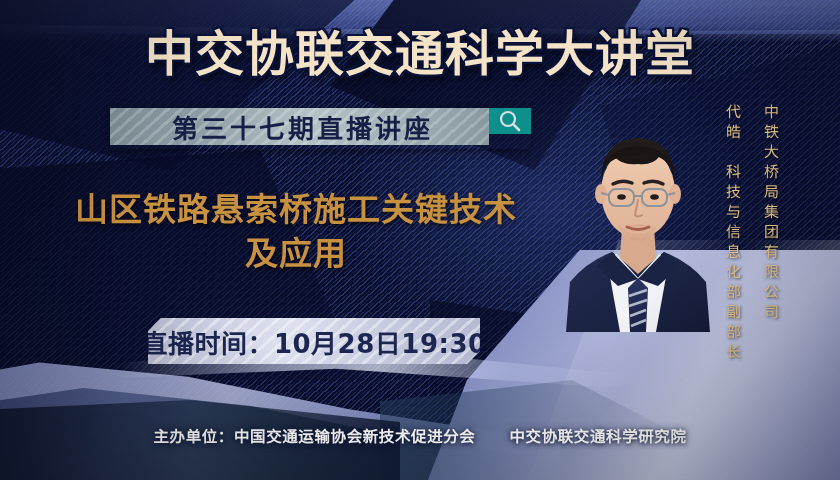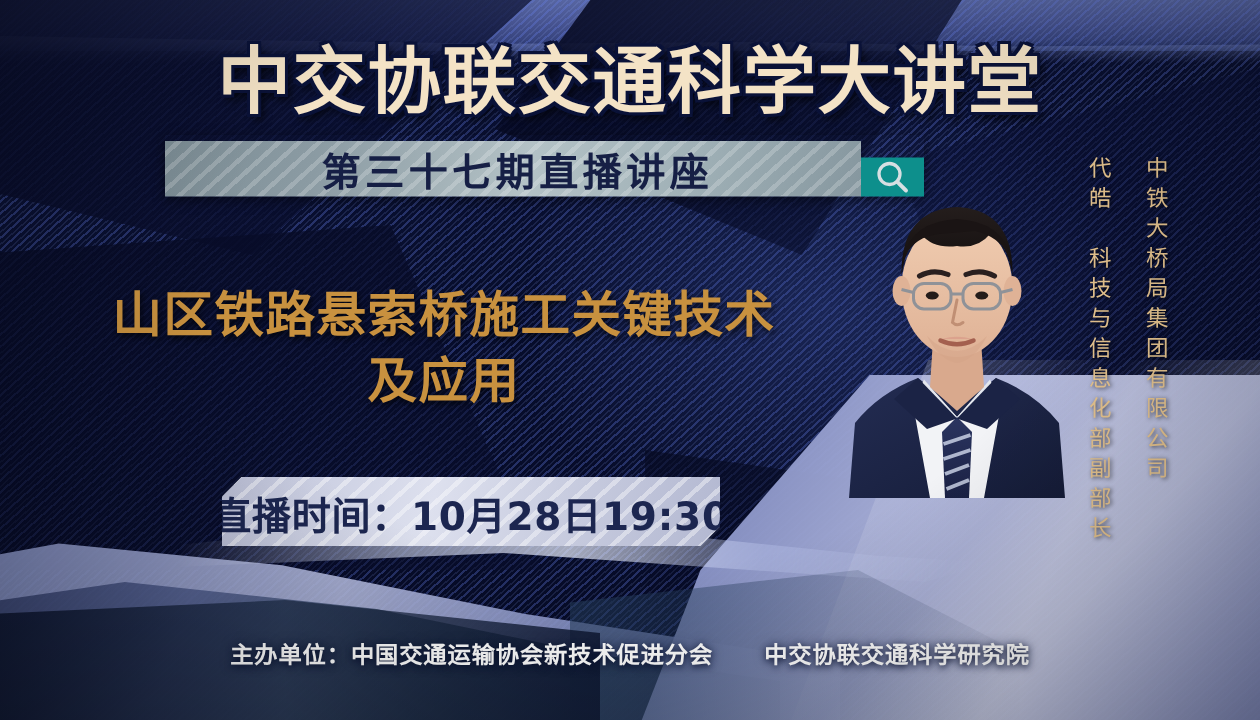--- a/index.html
+++ b/index.html
@@ -170,24 +170,24 @@
     text-shadow:
       2px 0 0 #0a1238, -2px 0 0 #0a1238, 0 2px 0 #0a1238, 0 -2px 0 #0a1238,
       2px 2px 0 #0a1238, -2px -2px 0 #0a1238, 2px -2px 0 #0a1238, -2px 2px 0 #0a1238,
       3px 4px 6px rgba(0,0,0,.75);
     white-space: nowrap;
   }
 
   
   .episode-bar {
     position: absolute;
-    left: 110px; top: 90px;
-    width: 506px; height: 41px;
+    left: 110px; top: 108px;
+    width: 421px; height: 41px;
     display: flex;
-    align-items: flex-end;
+    align-items: flex-start;
     box-shadow: 0 2px 8px rgba(0,0,0,.45);
   }
   .episode-bar-body {
     position: relative;
     flex: 1 1 auto;
     background: linear-gradient(100deg, #7d8e96 0%, #8b9ba3 22%, #b4c2c6 52%, #9fb0b6 76%, #86979f 100%);
     overflow: hidden;
     display: flex;
     align-items: center;
     justify-content: center;

